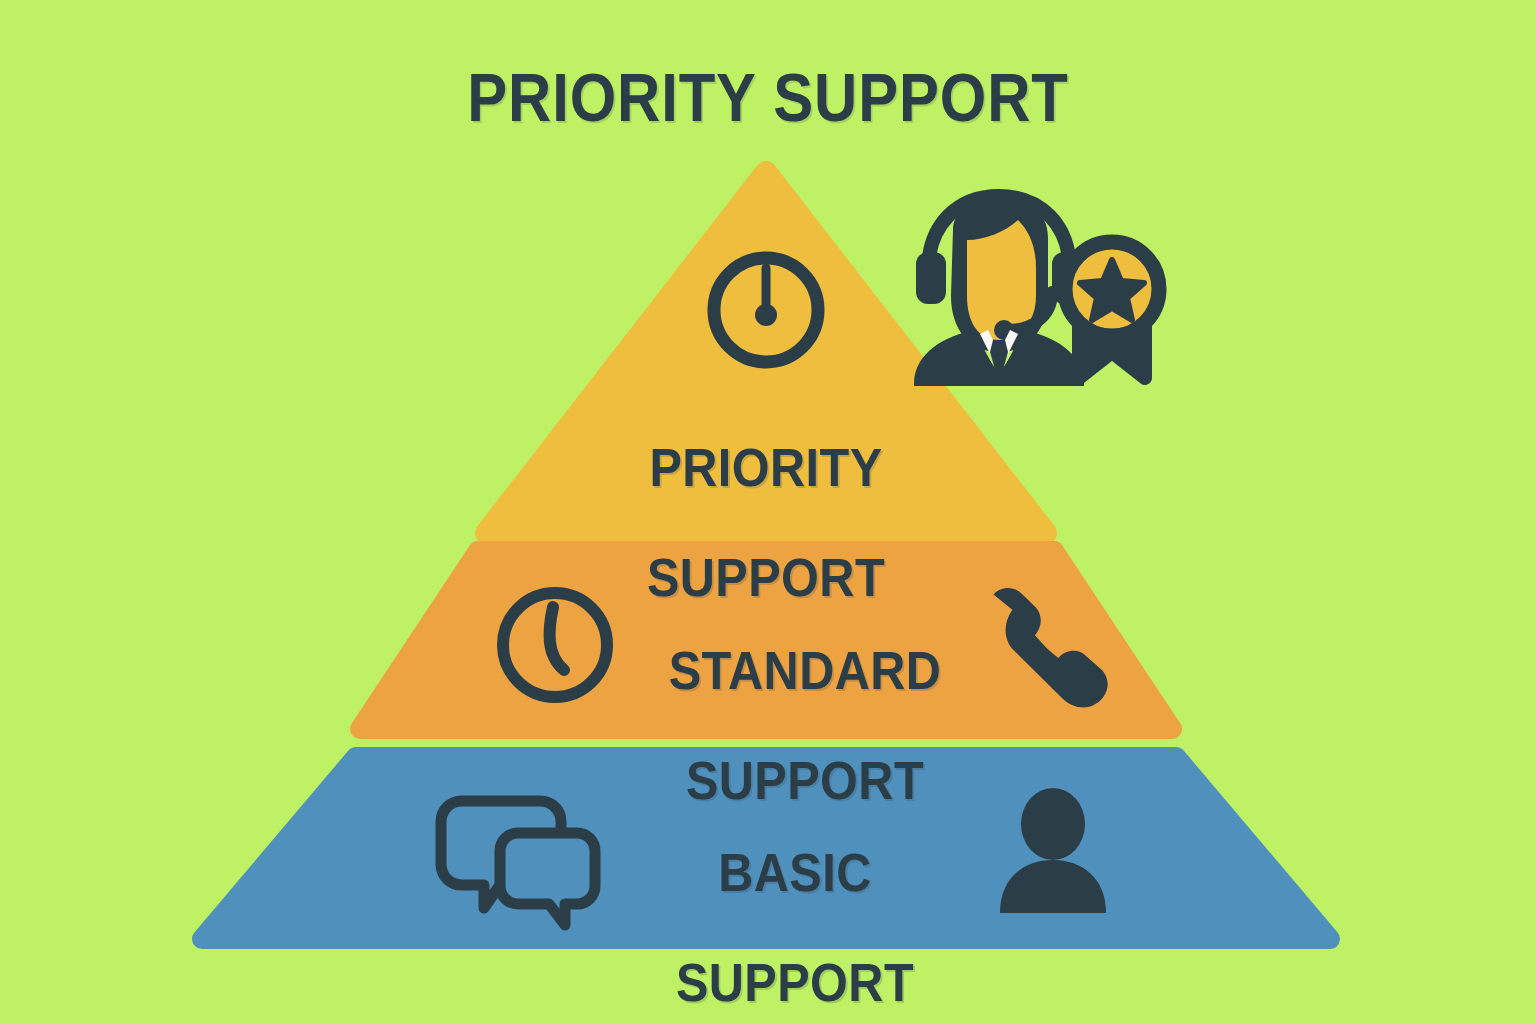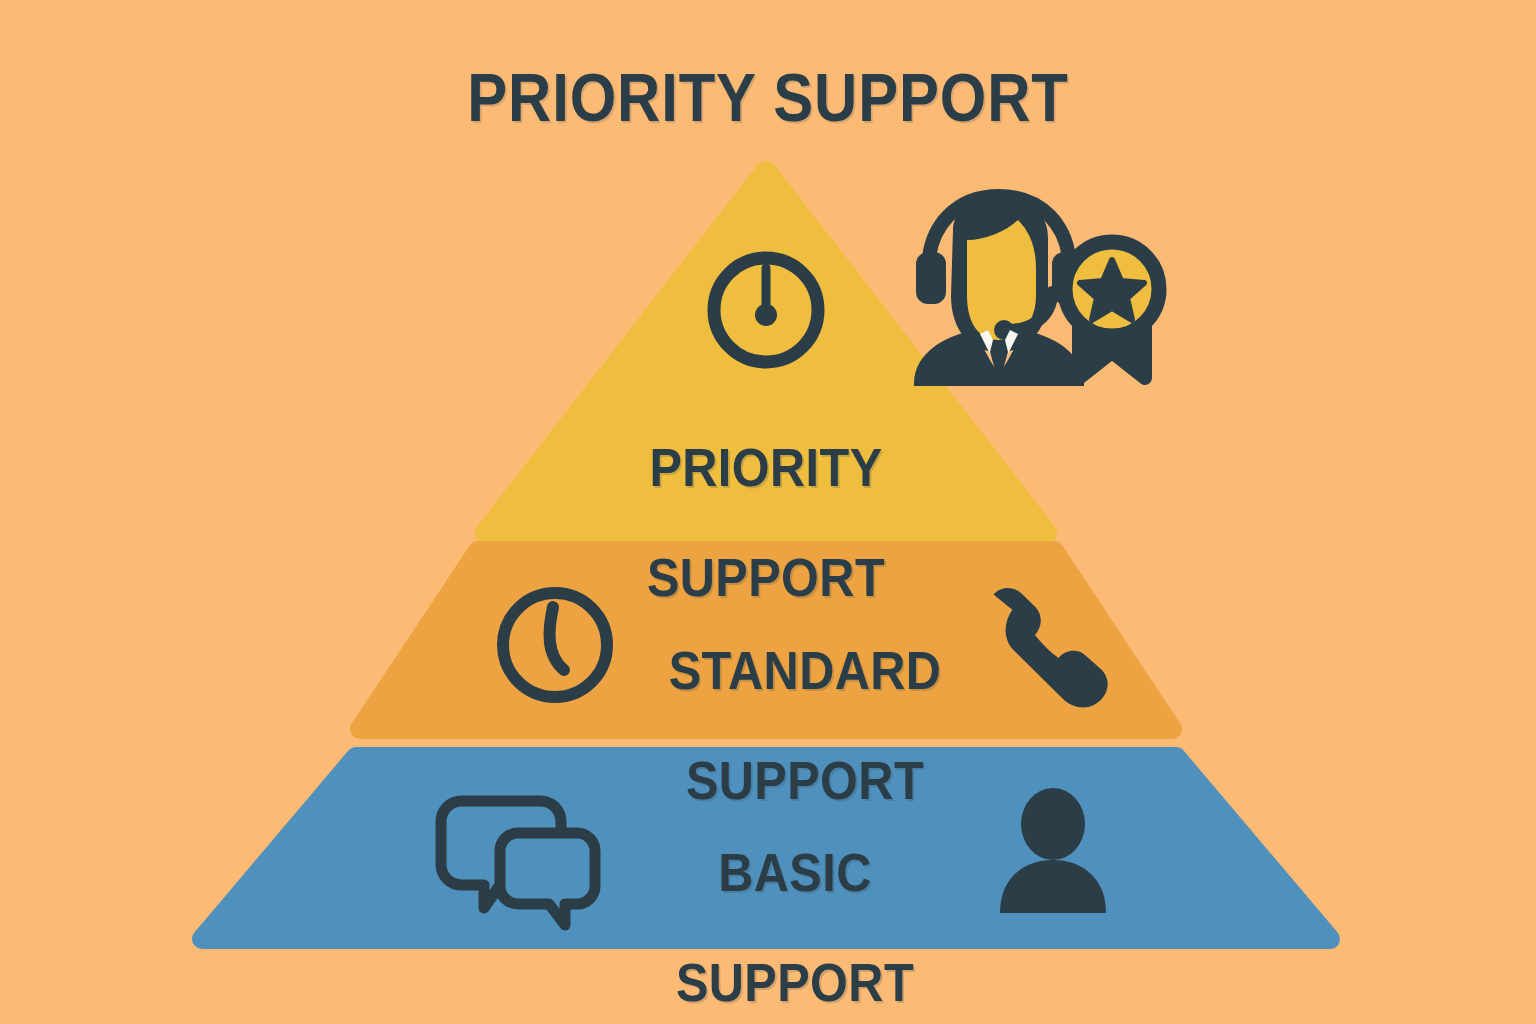--- a/index.html
+++ b/index.html
@@ -10,21 +10,21 @@
     width: 1536px;
     height: 1024px;
     background: #faf8f2;
     font-family: "Liberation Sans", sans-serif;
     overflow: hidden;
   }
   #stage {
     position: relative;
     width: 1536px;
     height: 1024px;
-    background: #fdba74;
+    background: #bef264;
   }
   #page-title {
     position: absolute;
     left: 0;
     top: 58px;
     width: 1536px;
     text-align: center;
     font-size: 68px;
     font-weight: 700;
     letter-spacing: 1px;

